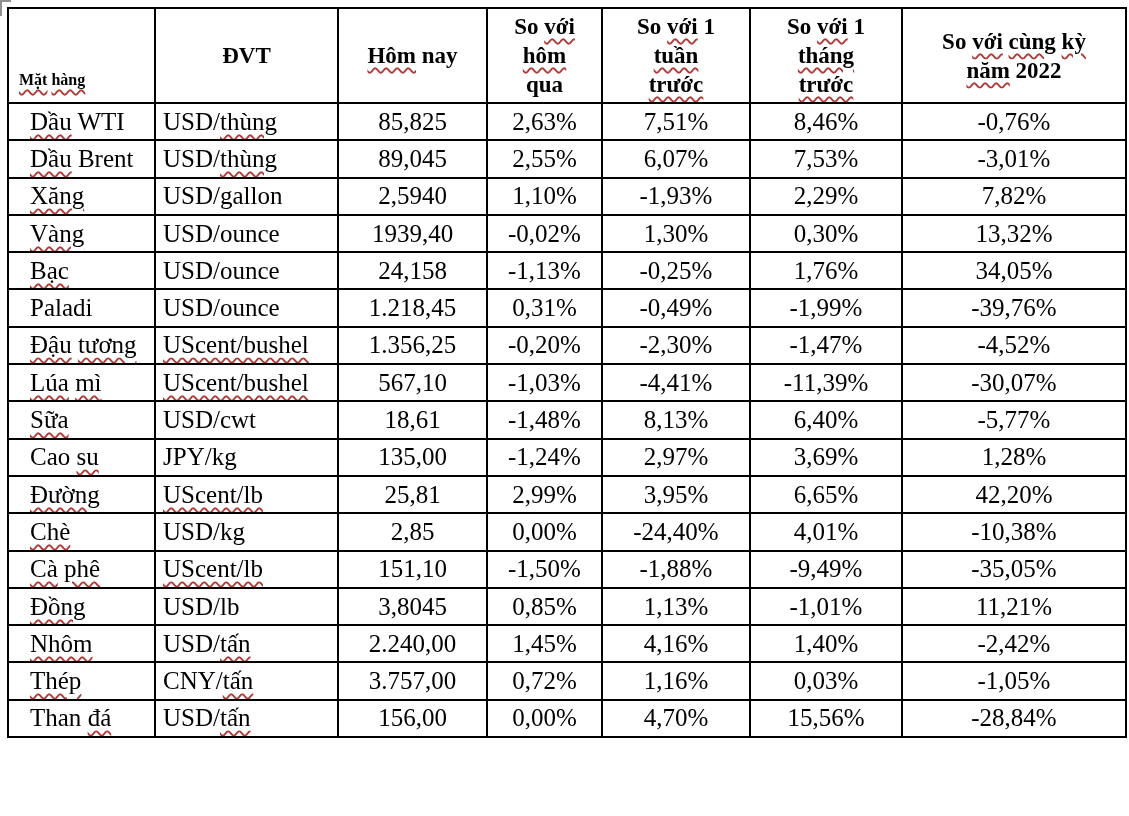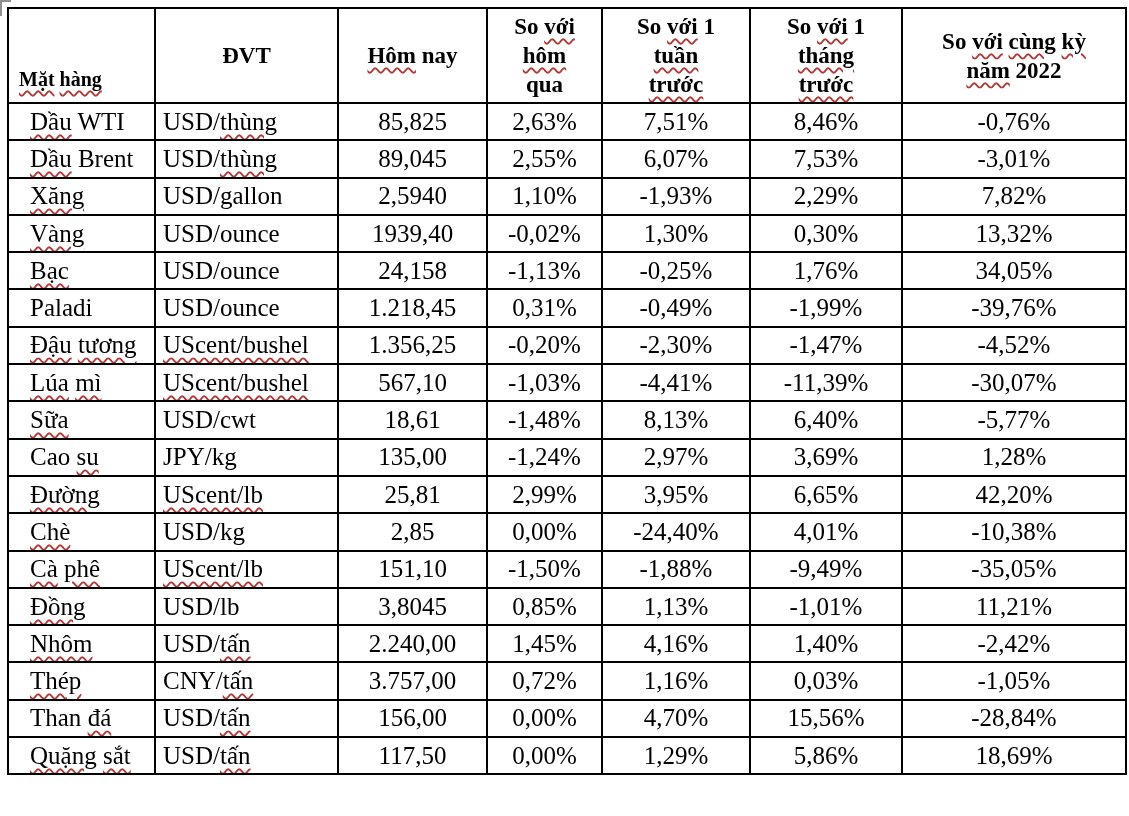--- a/index.html
+++ b/index.html
@@ -36,21 +36,21 @@
     line-height: 29px;
     text-align: center;
     vertical-align: middle;
     padding: 0 2px;
   }
   .doc-table th.h-first {
     text-align: left;
     vertical-align: bottom;
     padding-left: 10px;
     padding-bottom: 8px;
-    font-size: 20px;
+    font-size: 16px;
   }
   
   .doc-table tbody tr { height: 37.3px; }
   .doc-table td {
     font-size: 25px;
     vertical-align: middle;
     text-align: center;
     padding: 0 2px;
     white-space: nowrap;
   }
@@ -260,23 +260,14 @@
       </tr>
       <tr>
         <td class="c-name"><span>Than </span><span class="sq">đá</span></td>
         <td class="c-unit"><span>USD/</span><span class="sq">tấn</span></td>
         <td>156,00</td>
         <td>0,00%</td>
         <td>4,70%</td>
         <td>15,56%</td>
         <td>-28,84%</td>
       </tr>
-      <tr>
-        <td class="c-name"><span class="sq">Quặng</span><span> </span><span class="sq">sắt</span></td>
-        <td class="c-unit"><span>USD/</span><span class="sq">tấn</span></td>
-        <td>117,50</td>
-        <td>0,00%</td>
-        <td>1,29%</td>
-        <td>5,86%</td>
-        <td>18,69%</td>
-      </tr>
     </tbody>
 </table>
 
 </body></html>

